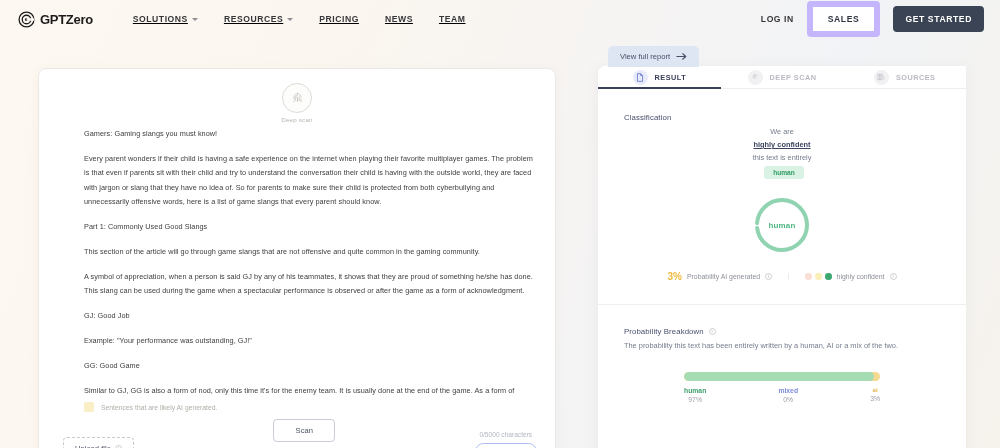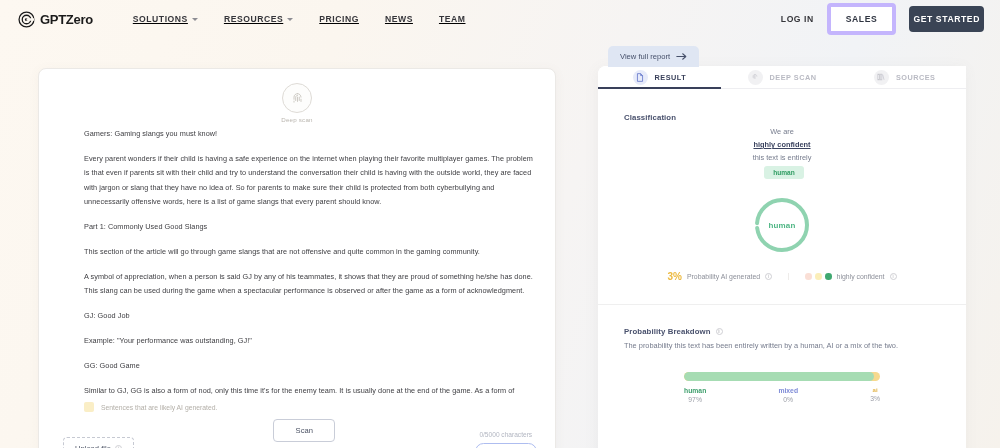--- a/index.html
+++ b/index.html
@@ -60,31 +60,31 @@
     display: flex; align-items: center; gap: 13px;
   }
   .login-link {
     font-size: 8.6px; font-weight: bold; letter-spacing: 0.55px;
     color: #35353a; cursor: pointer;
   }
   .btn-sales {
     font-size: 8.6px; font-weight: bold; letter-spacing: 0.6px;
     color: #2f3440;
     background: #fff;
-    border: 4px solid #c4b5fd;
+    border: 6px solid #c4b5fd;
     border-radius: 4px;
     padding: 7px 15px;
     cursor: pointer;
   }
   .btn-started {
     font-size: 8.6px; font-weight: bold; letter-spacing: 0.6px;
     color: #ffffff;
     background: #3a4455;
     border-radius: 4px;
-    padding: 8px 4px;
+    padding: 8px 12px;
     cursor: pointer;
   }
 
   
   .stage {
     position: absolute;
     top: 38px; left: 0; right: 0; bottom: 0;
   }
 
   
@@ -254,21 +254,21 @@
     width: 15px; height: 15px;
     border-radius: 50%;
     display: flex; align-items: center; justify-content: center;
   }
   .tab.active .tab-ico { background: #e7ebfa; }
   .tab.inactive .tab-ico { background: #f1f1f3; }
 
   .section { padding: 0 26px; }
   .sec-title {
     font-size: 7.8px;
-    font-weight: bold;
+    font-weight: normal;
     color: #49516d;
     letter-spacing: 0.1px;
   }
   .sec-sub {
     font-size: 7.4px;
     color: #767c8d;
     margin-top: 5px;
     display: flex; align-items: center; gap: 4px;
     flex-wrap: wrap;
     flex-direction: column;

